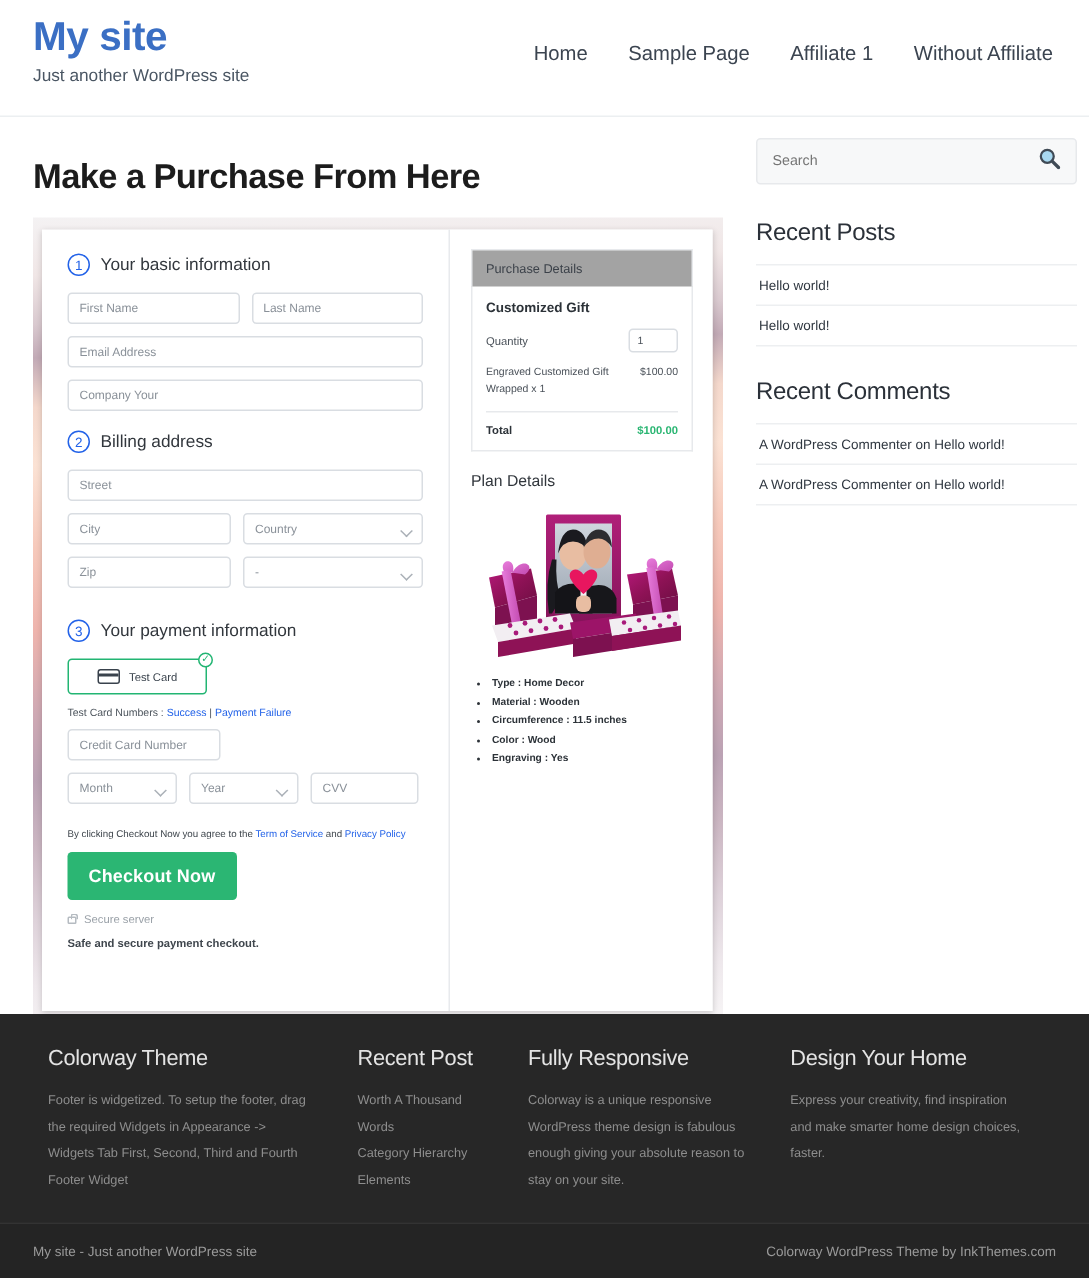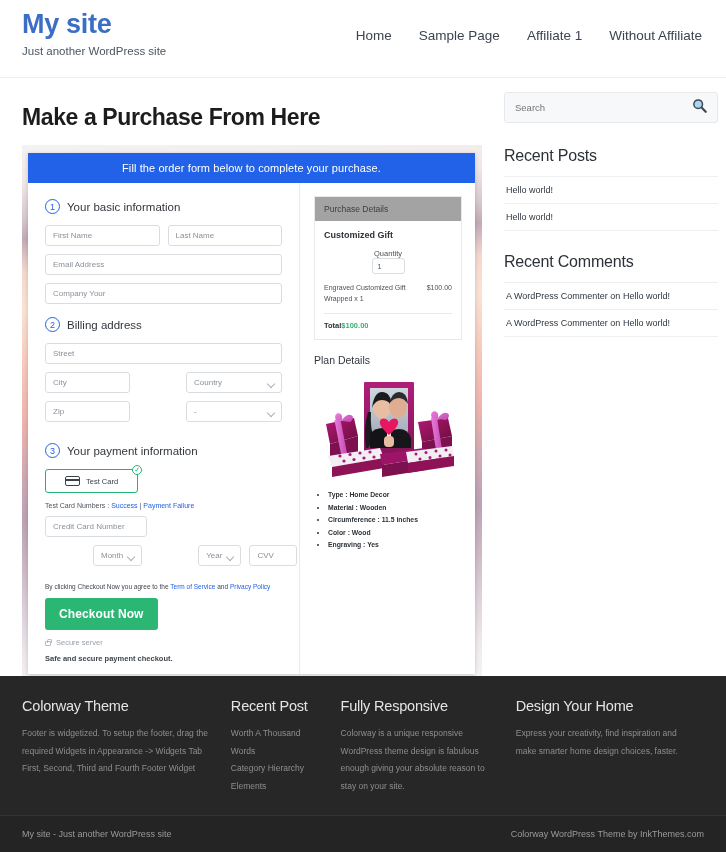--- a/index.html
+++ b/index.html
@@ -163,21 +163,21 @@
     display: flex;
     align-items: center;
     padding: 0 7px;
     font-size: 8px;
     color: #8a9199;
     background: #fff;
     margin-bottom: 8px;
   }
   .row2 { display: flex; gap: 8px; }
   .row2 > .fld { flex: 1; }
-  .sel { position: relative; padding-right: 18px; margin-left: 48px; }
+  .sel { position: relative; padding-right: 18px; }
   .sel::after {
     content: "";
     position: absolute;
     right: 7px; top: 8px;
     width: 5px; height: 5px;
     border-left: 1px solid #aab0b7;
     border-bottom: 1px solid #aab0b7;
     transform: rotate(-45deg);
   }
 
@@ -301,21 +301,20 @@
     font-size: 9px;
     font-weight: bold;
     color: #2c3238;
     margin-bottom: 9px;
   }
   .qty-row {
     display: flex;
     align-items: center;
     justify-content: space-between;
     margin-bottom: 9px;
-    flex-direction: column;
   }
   .qty-label { font-size: 7.5px; color: #4a5159; }
   .qty-box {
     border: 1px solid #d9dde2;
     border-radius: 3px;
     width: 33px; height: 16px;
     display: flex; align-items: center;
     padding-left: 5px;
     font-size: 7px; color: #4a5159;
   }
@@ -325,21 +324,21 @@
     gap: 6px;
     font-size: 7px;
     color: #4a5159;
     padding-bottom: 9px;
     border-bottom: 1px solid #e7e9ec;
     line-height: 1.5;
   }
   .item-row .price { white-space: nowrap; }
   .total-row {
     display: flex;
-    justify-content: flex-start;
+    justify-content: space-between;
     padding-top: 7px;
     font-size: 7.5px;
     font-weight: bold;
   }
   .total-row .tl { color: #2c3238; }
   .total-row .tv { color: #2bb673; }
 
   .plan-title {
     font-size: 10.5px;
     color: #32373d;
@@ -398,21 +397,21 @@
   .footer {
     position: absolute;
     left: 0; right: 0; bottom: 0;
     background: #272727;
   }
   .footer-widgets {
     display: flex;
     padding: 22px 22px 20px 22px;
     gap: 0;
   }
-  .fw { padding-right: 18px; }
+  .fw { padding-right: 18px; margin-left: 10px; }
   .fw:nth-child(1) { width: 222px; }
   .fw:nth-child(2) { width: 116px; }
   .fw:nth-child(3) { width: 186px; }
   .fw:nth-child(4) { width: 200px; }
   .fw-title {
     color: #e4e4e4;
     font-size: 14.5px;
     margin-bottom: 11px;
     letter-spacing: -0.2px;
   }
@@ -454,21 +453,20 @@
 </div>
 
 <div class="content-wrap">
 
   <div class="main-col">
     <h1 class="page-title">Make a Purchase From Here</h1>
 
     <div class="checkout-outer">
       <div class="checkout-card">
 
-        <div class="checkout-banner">Fill the order form below to complete your purchase.</div>
 
         <div class="checkout-body">
 
           <div class="form-pane">
 
             <div class="step-head">
               <span class="step-num">1</span>
               <span class="step-label">Your basic information</span>
             </div>
 

